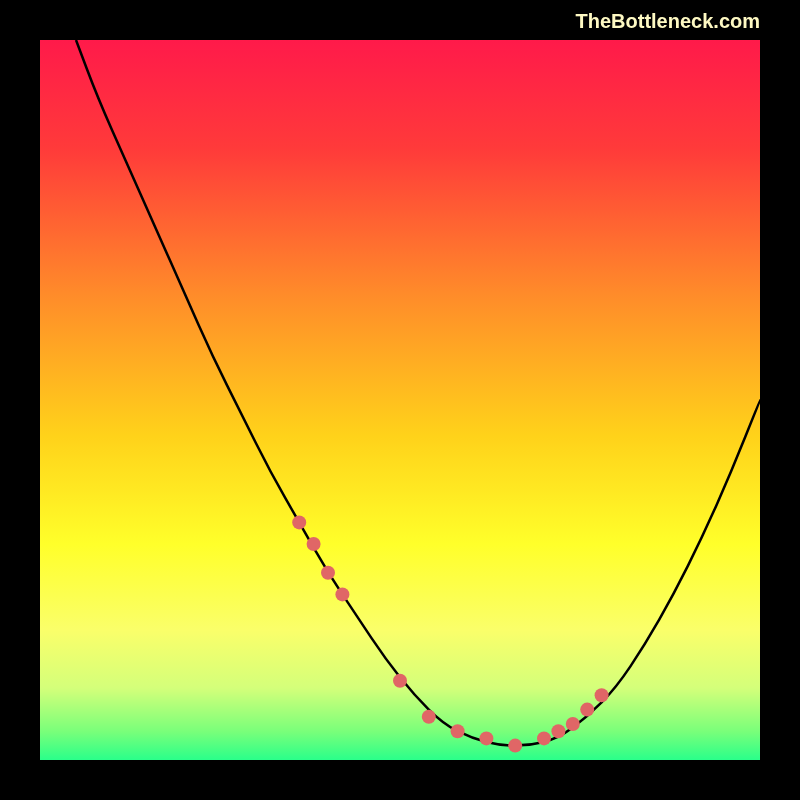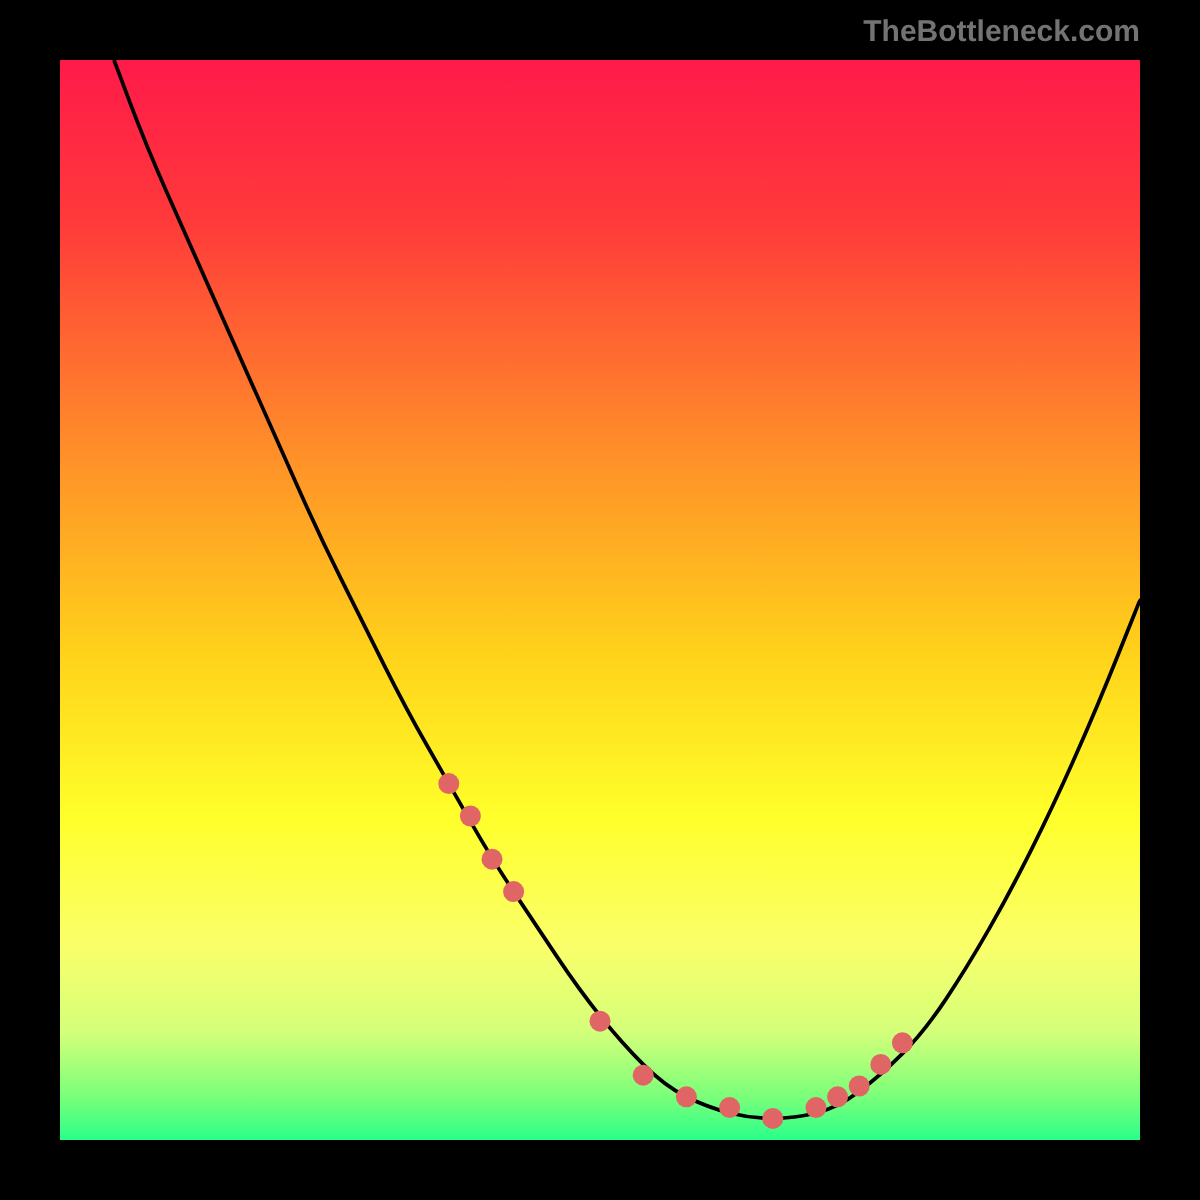--- a/index.html
+++ b/index.html
@@ -9,21 +9,21 @@
     position: absolute;
     left: 40px;
     top: 40px;
     width: 720px;
     height: 720px;
   }
   .watermark {
     position: absolute;
     top: 10px;
     right: 40px;
-    color: #737373;
+    color: #fef9c3;
     font-size: 20px;
     font-weight: bold;
   }
   svg { display: block; }
 </style>
 </head>
 <body>
 
 <div class="container">
   <div class="watermark">TheBottleneck.com</div>

